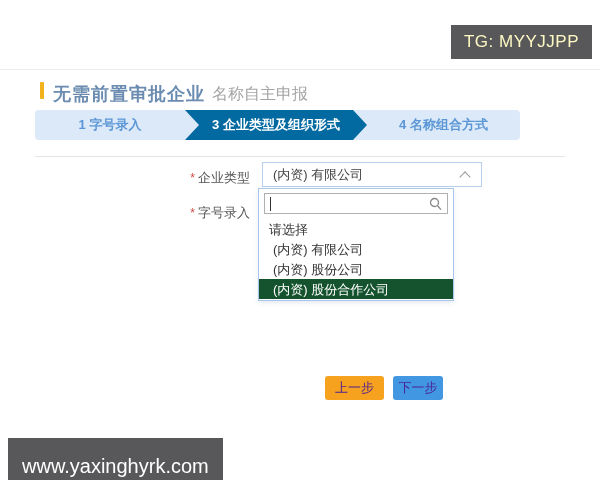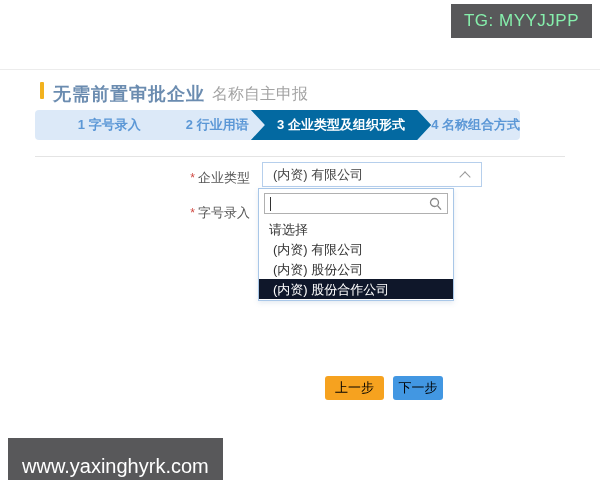--- a/index.html
+++ b/index.html
@@ -1,21 +1,21 @@
 <!DOCTYPE html>
 <html><head>
 <meta charset="utf-8">
 <style>
   * { margin:0; padding:0; box-sizing:border-box; }
   html,body { width:600px; height:480px; }
   body { font-family:"Liberation Sans","DejaVu Sans",sans-serif; background:#fff; overflow:hidden; }
   .stage { position:relative; width:600px; height:480px; background:#fff; }
 
   
-  .tg-badge { position:absolute; top:4px; right:8px; background:#58585a; color:#86efac;
+  .tg-badge { position:absolute; top:25px; right:8px; background:#58585a; color:#fef9c3;
     font-size:17px; padding:7px 13px; letter-spacing:.5px; }
   .site-badge { position:absolute; top:438px; left:8px; background:#58585a; color:#fff;
     font-size:20px; padding:17px 14px; }
 
   .top-divider { position:absolute; top:69px; left:0; width:600px; height:1px; background:#ececec; }
 
   
   .header { position:absolute; left:40px; top:82px; display:flex; align-items:flex-start; }
   .accent-bar { display:inline-block; width:4px; height:17px; background:#f2b21e; border-radius:1px; margin-right:9px; }
   .page-title { font-size:18px; color:#6b8cb0; font-weight:600; letter-spacing:1px; }
@@ -53,46 +53,45 @@
     border:1px solid #a9c7e8; box-shadow:0 2px 5px rgba(80,120,170,.15); padding-bottom:1px; }
   .search-wrap { position:relative; margin:4px 5px; height:21px; border:1px solid #b0b0b0; background:#fff; }
   .search-input { position:absolute; inset:0; width:100%; height:100%; border:none; outline:none;
     font-size:13px; padding:0 22px 0 7px; background:transparent; }
   .caret { position:absolute; left:5px; top:3px; width:1px; height:14px; background:#333; }
   .search-icon { position:absolute; right:5px; top:3px; }
   .options { padding-top:1px; }
   .option { font-size:13px; color:#333; padding:2px 10px; height:20px; line-height:17px;
     white-space:nowrap; cursor:pointer; }
   .option.indent { padding-left:14px; }
-  .option.selected { background:#0f172a; color:#fff; }
+  .option.selected { background:#14532d; color:#fff; }
 
   
   .btn { position:absolute; top:376px; height:24px; border:none; border-radius:3px;
-    color:#000000; font-size:13px; cursor:pointer; font-family:inherit; }
+    color:#4c1d95; font-size:13px; cursor:pointer; font-family:inherit; }
   .btn-prev { left:325px; width:59px; background:#f6a21f; }
   .btn-next { left:393px; width:50px; background:#4297e2; }
 </style>
 </head>
 <body>
 
 <div class="stage">
 
   <div class="tg-badge">TG: MYYJJPP</div>
 
   <div class="top-divider"></div>
 
   <div class="header">
     <span class="accent-bar"></span>
     <span class="page-title">无需前置审批企业</span>
     <span class="page-subtitle">名称自主申报</span>
   </div>
 
   <div class="steps">
     <div class="step s1">1 字号录入</div>
-    <div class="step s2">2 行业用语</div>
     <div class="step s3">3 企业类型及组织形式</div>
     <div class="step s4">4 名称组合方式</div>
   </div>
 
   <div class="form-divider"></div>
 
   <div class="field-label label-1">
     <span class="req">*</span><span>企业类型</span>
   </div>
 

